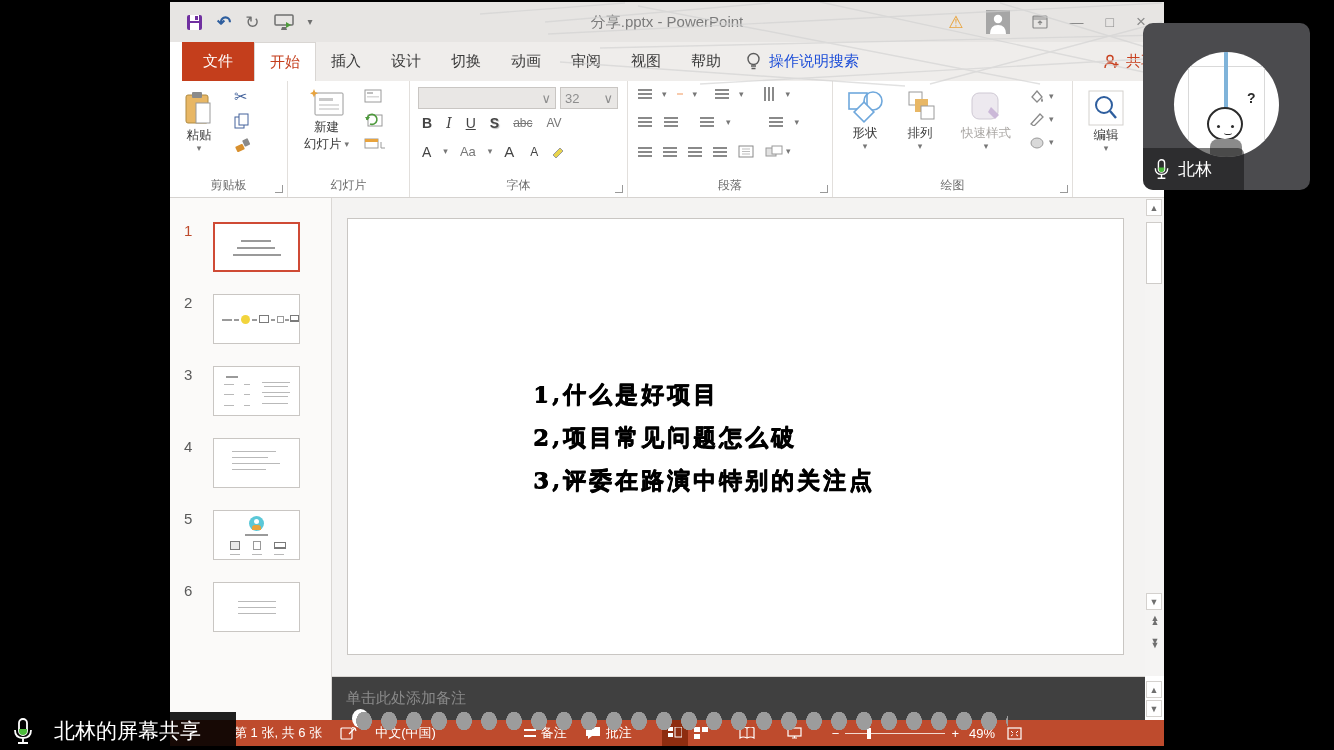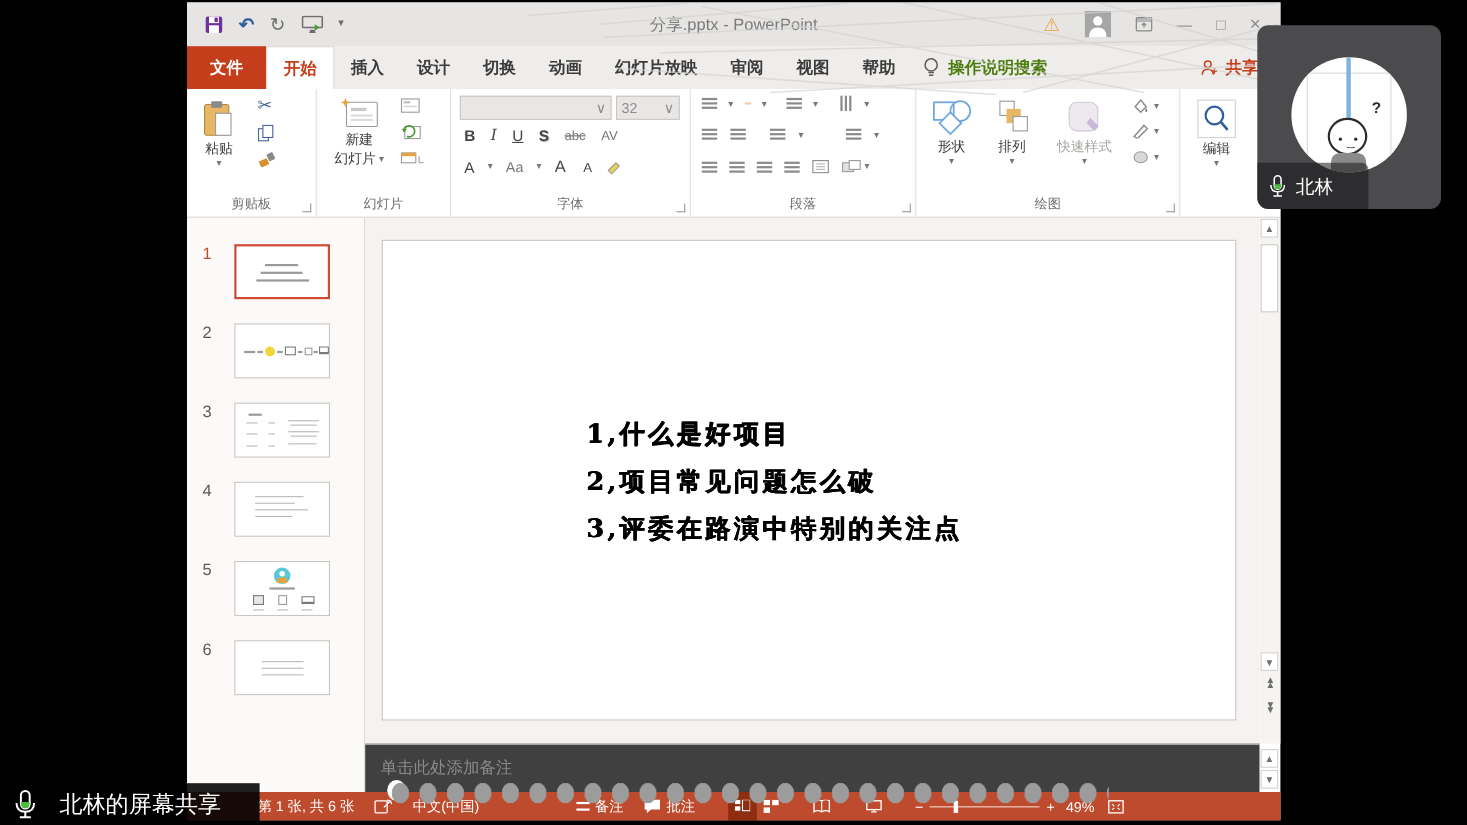--- a/index.html
+++ b/index.html
@@ -17,29 +17,29 @@
   .qat { display:flex; align-items:center; gap:14px; margin-left:16px; }
   .qat .glyph { font-size:17px; color:#6f6f6f; line-height:1; }
   .undo-g { color:#2E5E9E !important; font-weight:bold; }
   .title-text { position:absolute; left:50%; transform:translateX(-50%);
                 color:#7b7b7b; font-size:15px; white-space:nowrap; }
   .winctl { margin-left:auto; display:flex; align-items:center; gap:22px;
             margin-right:18px; color:#8a8a8a; font-size:14px; }
   .warn-g { color:#E8A33D; font-size:17px; }
 
   
-  .tabrow { position:absolute; left:0; top:40px; width:100%; height:39px;
-            background:#EFEDEB; display:flex; align-items:stretch;font-weight:bold; }
+  .tabrow { position:absolute; left:12px; top:40px; width:100%; height:39px;
+            background:#EFEDEB; display:flex; align-items:stretch; }
   .tab-file { background:#C43E1C; color:#fff; width:72px; display:flex;
               align-items:center; justify-content:center; font-size:15px; }
   .tab { display:flex; align-items:center; padding:12px 15px; font-size:15px;
          color:#3b3b3b; }
   .tab.selected { background:#fff; color:#C43E1C;
                   border:1px solid #D9D6D3; border-bottom:none; }
-  .tab-search { display:flex; align-items:center; gap:8px; color:#4d7c0f;
+  .tab-search { display:flex; align-items:center; gap:8px; color:#1d4ed8;
                 padding:0 10px; font-size:15px; }
   .tab-share { margin-left:auto; display:flex; align-items:center; gap:6px;
                color:#C8401F; font-size:15px; padding-right:20px; }
 
   
   .ribbon { position:absolute; left:0; top:79px; width:100%; height:117px;
             background:#fff; border-bottom:1px solid #D6D3D0; display:flex; }
   .rgroup { position:relative; height:100%; border-right:1px solid #E2DFDC;
             flex-shrink:0; }
   .glabel { position:absolute; bottom:3px; left:0; width:100%; text-align:center;
@@ -196,21 +196,20 @@
     </div>
   </div>
 
   <div class="tabrow">
     <div class="tab-file">文件</div>
     <div class="tab selected">开始</div>
     <div class="tab">插入</div>
     <div class="tab">设计</div>
     <div class="tab">切换</div>
     <div class="tab">动画</div>
-    <div class="tab">幻灯片放映</div>
     <div class="tab">审阅</div>
     <div class="tab">视图</div>
     <div class="tab">帮助</div>
     <div class="tab-search">
       <svg width="15" height="20" viewBox="0 0 15 20">
         <circle cx="7.5" cy="7" r="5.5" fill="none" stroke="#5c5c5c" stroke-width="1.4"></circle>
         <path d="M5 14 L10 14 M5.5 16.5 L9.5 16.5" stroke="#5c5c5c" stroke-width="1.4"></path>
       </svg>
       <span>操作说明搜索</span>
     </div>

